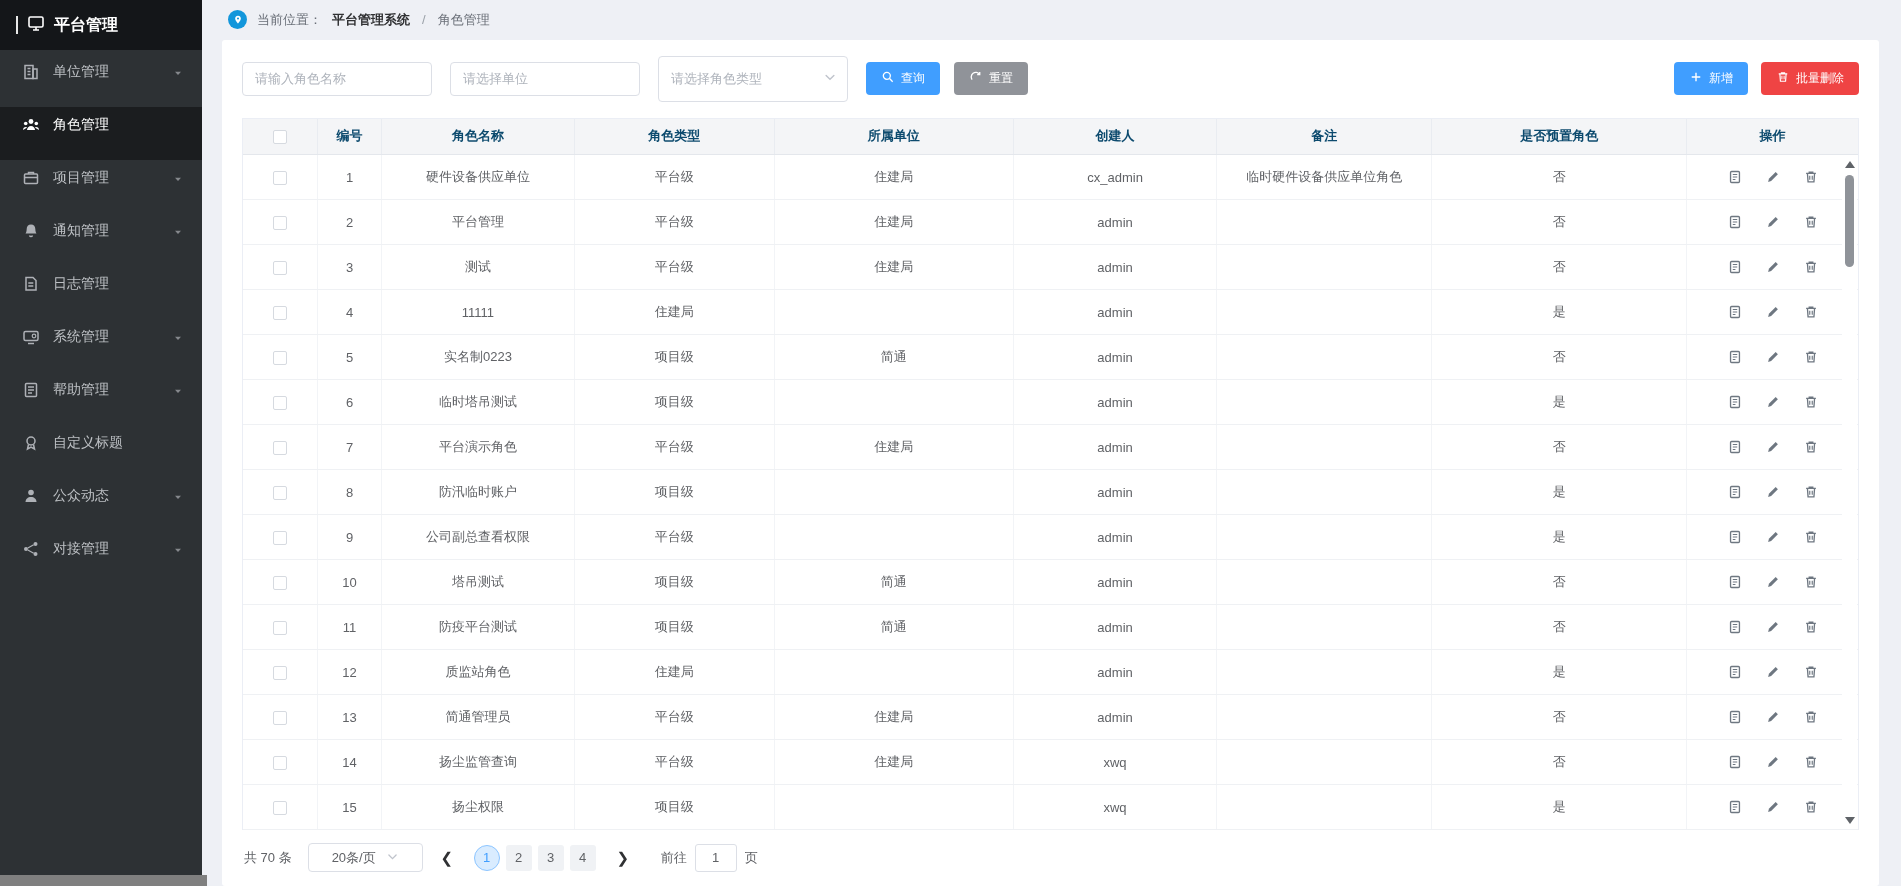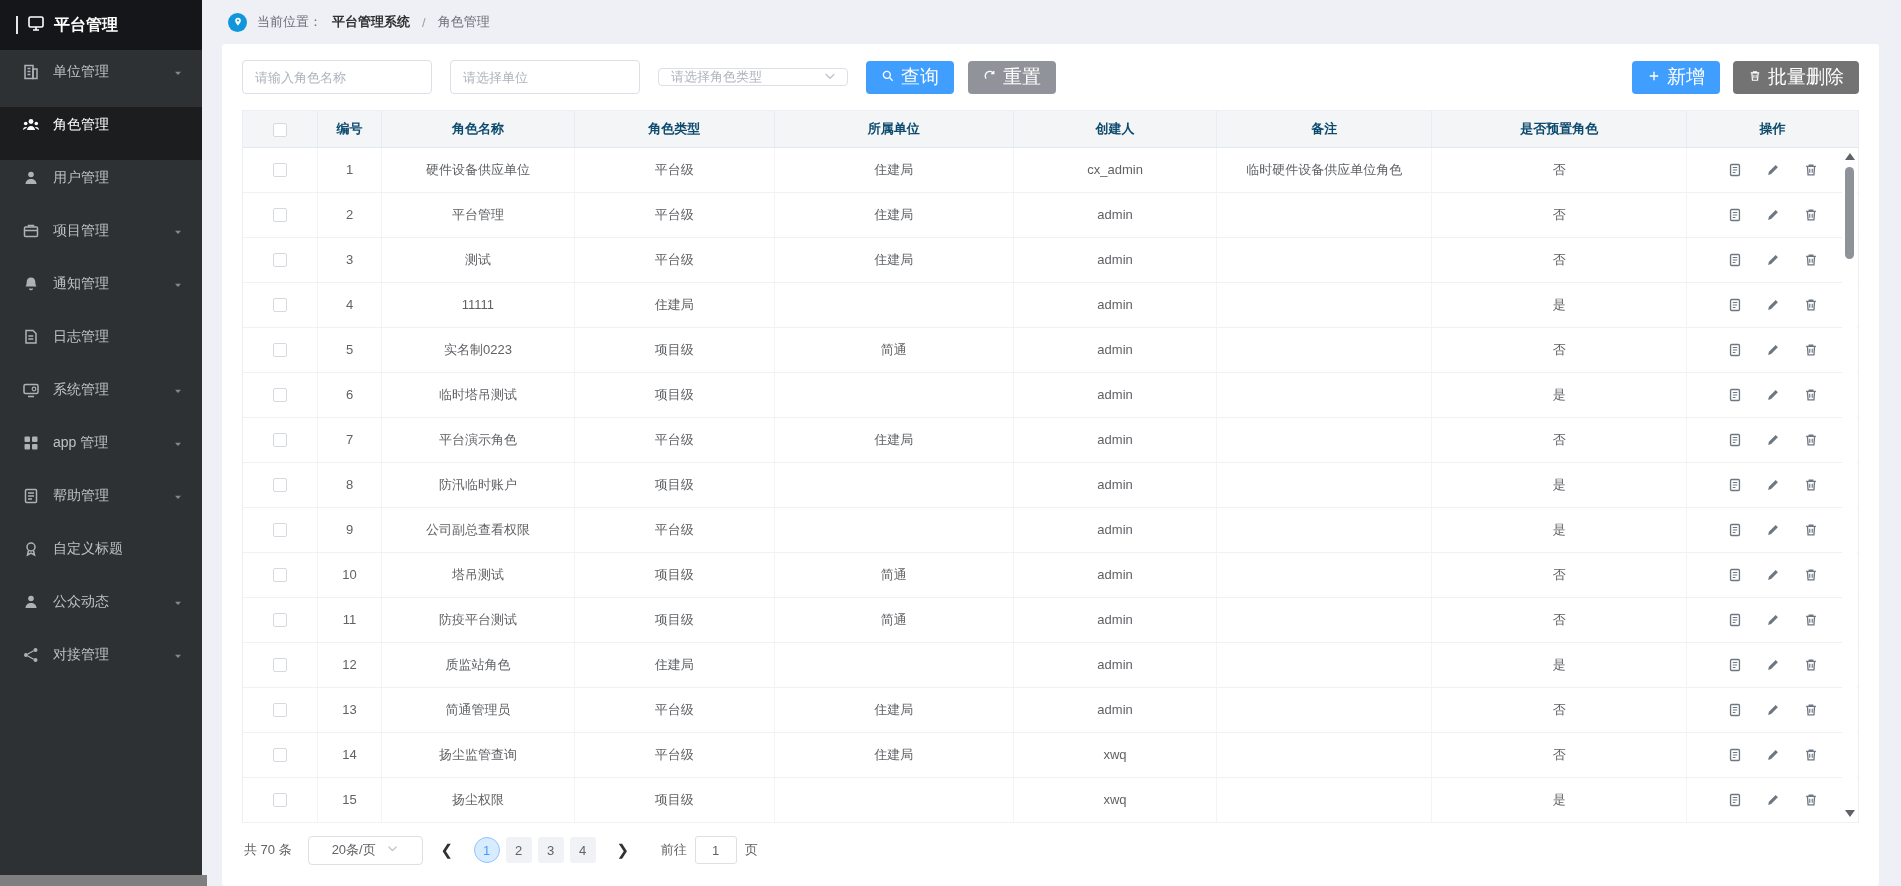--- a/index.html
+++ b/index.html
@@ -32,29 +32,29 @@
 
   .card { background:#fff; margin:0 22px 0 20px; border-radius:3px; flex:1;
     padding:16px 20px 0 20px; display:flex; flex-direction:column; position:relative; }
 
   
   .filter-row { display:flex; align-items:center; margin-bottom:16px; }
   .f-input { width:190px; height:34px; border:1px solid #dcdfe6; border-radius:4px;
     padding:0 12px; font-size:13px; color:#606266; outline:none; margin-right:18px;
     font-family:inherit; background:#fff; }
   .f-input::placeholder { color:#aeb3bb; }
-  .f-select { width:190px; height:18px; border:1px solid #dcdfe6; border-radius:4px;
+  .f-select { width:190px; height:46px; border:1px solid #dcdfe6; border-radius:4px;
     padding:0 10px 0 12px; font-size:13px; color:#aeb3bb; display:flex; align-items:center;
     justify-content:space-between; margin-right:18px; cursor:pointer; background:#fff; }
-  .btn { height:33px; border:none; border-radius:4px; font-size:19px; color:#fff;
+  .btn { height:33px; border:none; border-radius:4px; font-size:12px; color:#fff;
     display:inline-flex; align-items:center; gap:6px; padding:0 15px; cursor:pointer;
     font-family:inherit;text-align:right; }
   .btn-primary { background:#409eff; }
   .btn-reset { background:#909399; margin-left:14px; }
-  .btn-danger { background:#737373; margin-left:13px; }
+  .btn-danger { background:#ef4444; margin-left:13px; }
   .spacer { flex:1; }
 
   
   .table-wrap { position:relative; border:1px solid #ebeef5; border-bottom:none; }
   table { width:100%; border-collapse:collapse; table-layout:fixed; }
   th { background:#f4f5f7; height:36px; font-size:13px; color:#0c4a6e; font-weight:bold;
     border-right:1px solid #e9ecf1; border-bottom:1px solid #e4e7ec; text-align:center; }
   th:last-child { border-right:none; }
   td { height:45px; font-size:13px; color:#606266; text-align:center;
     border-right:1px solid #f2f4f7; border-bottom:1px solid #eff1f4; background:#fff;
@@ -127,29 +127,20 @@
               <path d="M1 14c0-1.8 1.2-3 2.7-3 .6 0 1.2.2 1.6.5" fill="#fff"></path>
               <circle cx="14.3" cy="7.5" r="1.8" fill="#fff"></circle>
               <path d="M17 14c0-1.8-1.2-3-2.7-3-.6 0-1.2.2-1.6.5" fill="#fff"></path>
             </svg>
           </span>
           <span class="nv-label">角色管理</span>
         </div>
         <div class="nav-item">
           <span class="nv-icon">
             <svg width="18" height="18" viewBox="0 0 18 18">
-              <circle cx="9" cy="5.5" r="2.8" fill="#aeb1b6"></circle>
-              <path d="M3.5 15c0-3 2.4-5 5.5-5s5.5 2 5.5 5z" fill="#aeb1b6"></path>
-            </svg>
-          </span>
-          <span class="nv-label">用户管理</span>
-        </div>
-        <div class="nav-item">
-          <span class="nv-icon">
-            <svg width="18" height="18" viewBox="0 0 18 18">
               <rect x="2.5" y="5" width="13" height="9.5" rx="1" stroke="#aeb1b6" fill="none" stroke-width="1.5"></rect>
               <path d="M6.5 5V3.5h5V5M2.5 8.5h13" stroke="#aeb1b6" stroke-width="1.5" fill="none"></path>
             </svg>
           </span>
           <span class="nv-label">项目管理</span>
           <span class="chev"><svg width="12" height="12" viewBox="0 0 18 18">
               <path d="M4.5 7h9L9 12z" fill="#9b9ea3"></path>
             </svg></span>
         </div>
         <div class="nav-item">
@@ -175,34 +166,20 @@
         </div>
         <div class="nav-item">
           <span class="nv-icon">
             <svg width="18" height="18" viewBox="0 0 18 18">
               <rect x="2" y="3.5" width="14" height="9" rx="1.5" stroke="#aeb1b6" fill="none" stroke-width="1.5"></rect>
               <circle cx="12" cy="8" r="1.8" stroke="#aeb1b6" fill="none" stroke-width="1.2"></circle>
               <path d="M6 15.5h6" stroke="#aeb1b6" stroke-width="1.5"></path>
             </svg>
           </span>
           <span class="nv-label">系统管理</span>
-          <span class="chev"><svg width="12" height="12" viewBox="0 0 18 18">
-              <path d="M4.5 7h9L9 12z" fill="#9b9ea3"></path>
-            </svg></span>
-        </div>
-        <div class="nav-item">
-          <span class="nv-icon">
-            <svg width="18" height="18" viewBox="0 0 18 18">
-              <rect x="2.5" y="2.5" width="5.5" height="5.5" rx="1" fill="#aeb1b6"></rect>
-              <rect x="10" y="2.5" width="5.5" height="5.5" rx="1" fill="#aeb1b6"></rect>
-              <rect x="2.5" y="10" width="5.5" height="5.5" rx="1" fill="#aeb1b6"></rect>
-              <rect x="10" y="10" width="5.5" height="5.5" rx="1" fill="#aeb1b6"></rect>
-            </svg>
-          </span>
-          <span class="nv-label">app 管理</span>
           <span class="chev"><svg width="12" height="12" viewBox="0 0 18 18">
               <path d="M4.5 7h9L9 12z" fill="#9b9ea3"></path>
             </svg></span>
         </div>
         <div class="nav-item">
           <span class="nv-icon">
             <svg width="18" height="18" viewBox="0 0 18 18">
               <rect x="3.5" y="2.5" width="11" height="13" rx="1" stroke="#aeb1b6" fill="none" stroke-width="1.5"></rect>
               <path d="M6 6h6M6 9h6M6 12h4" stroke="#aeb1b6" stroke-width="1.3"></path>
             </svg>

